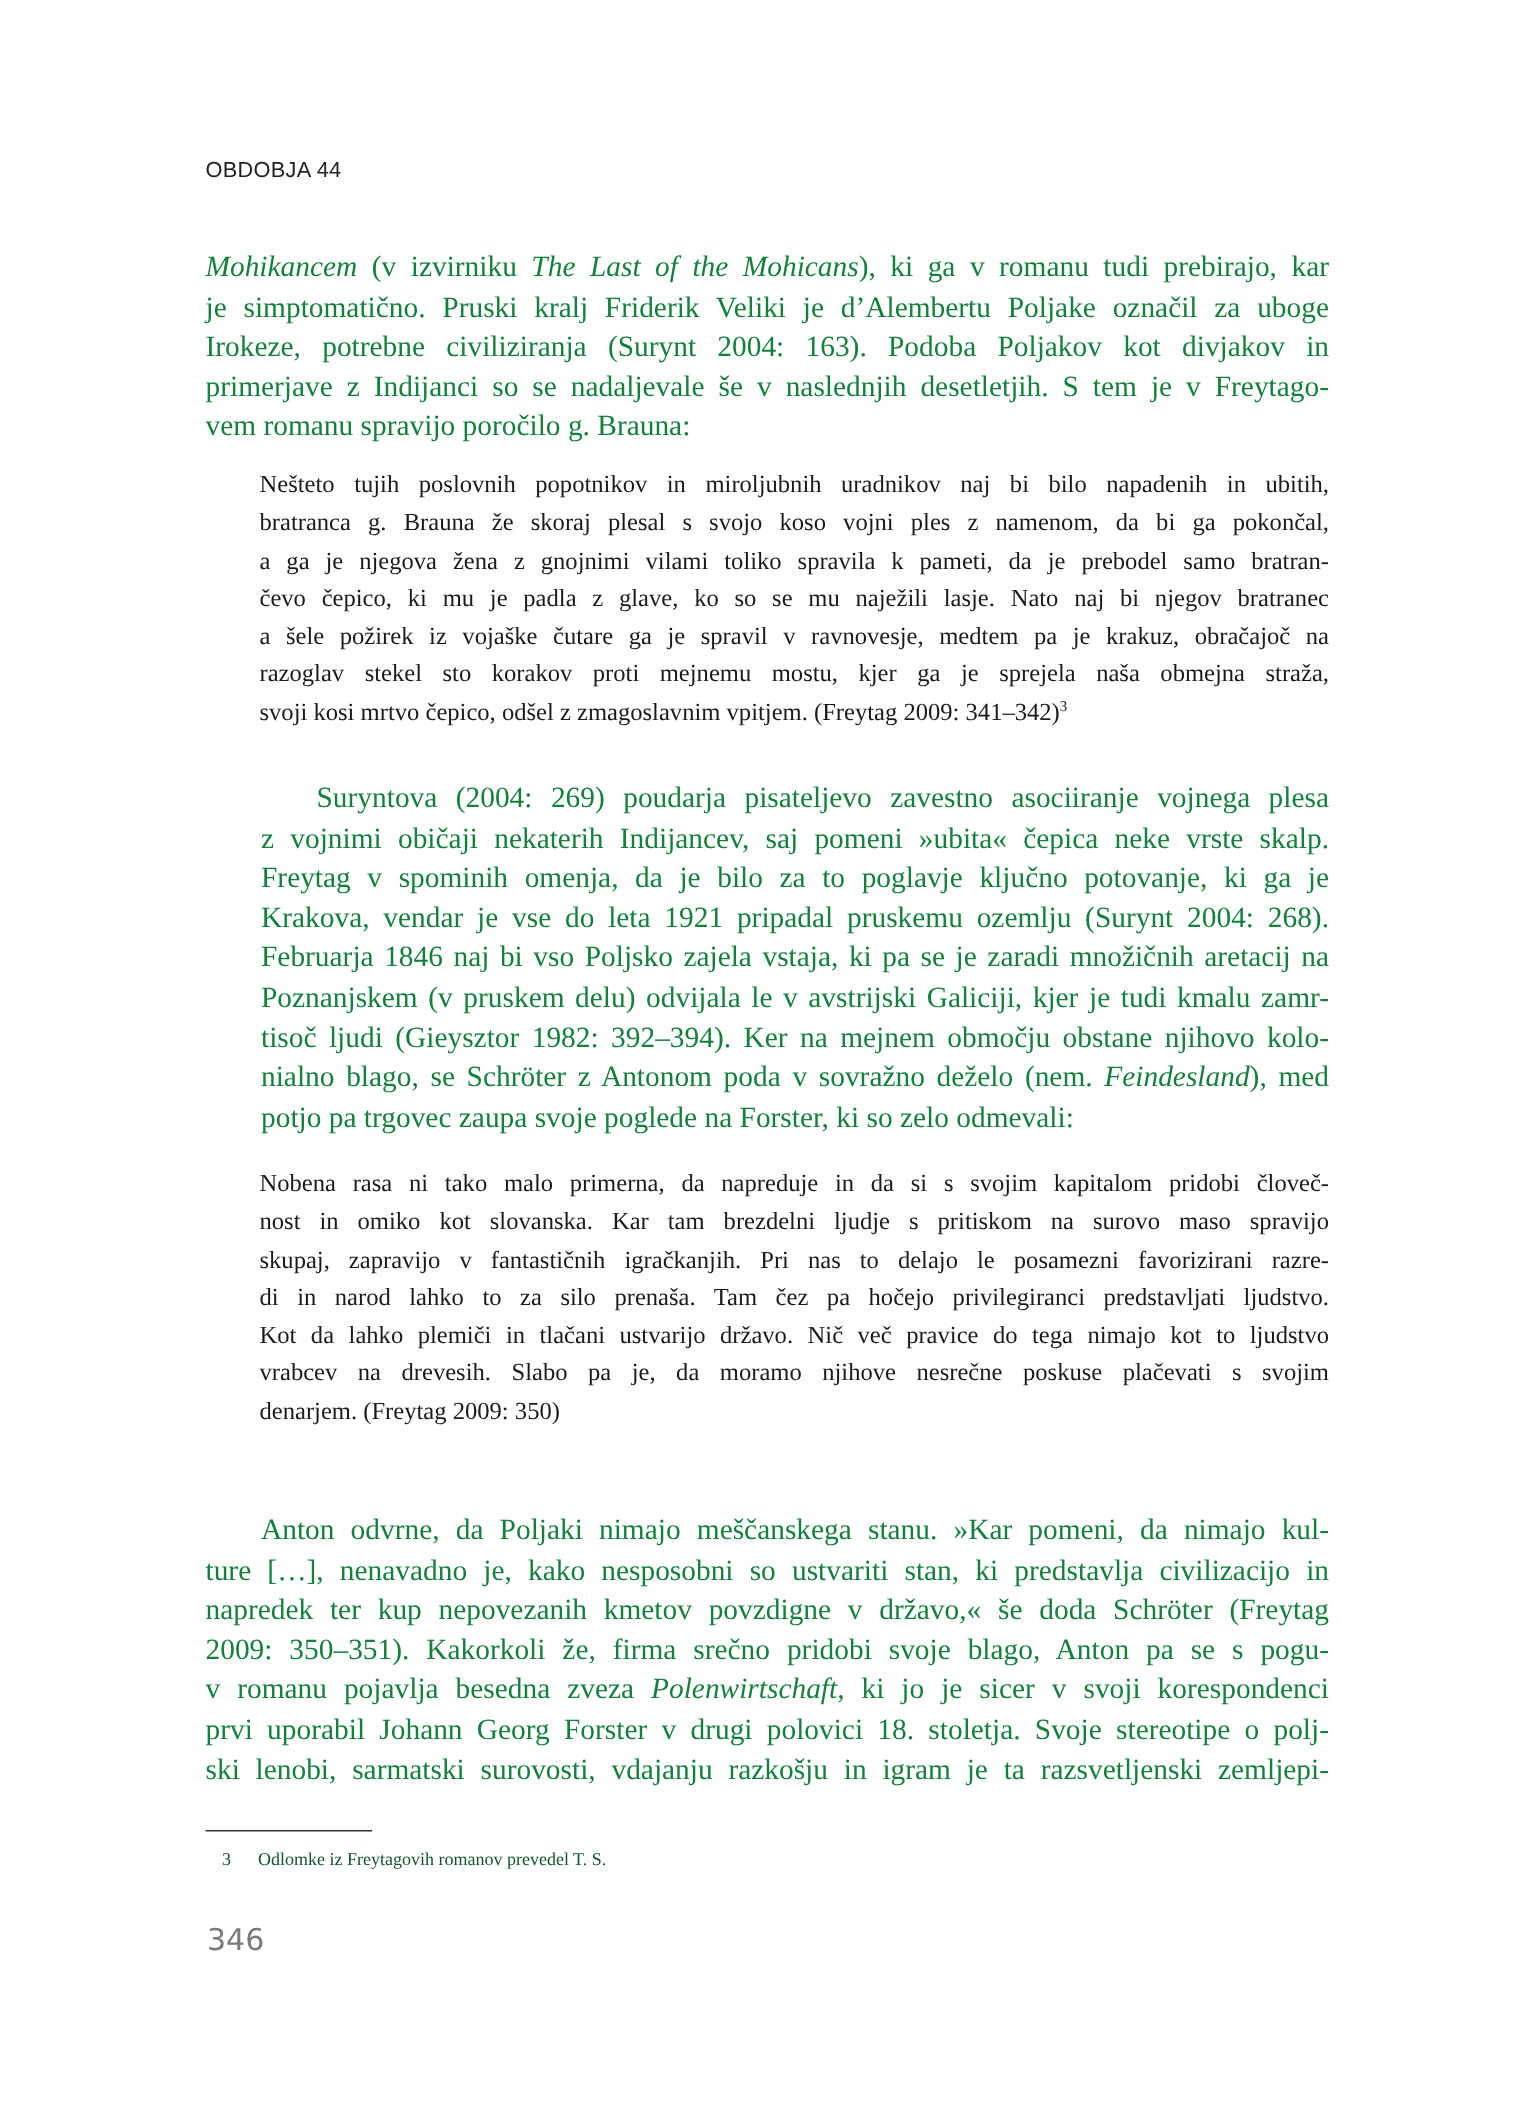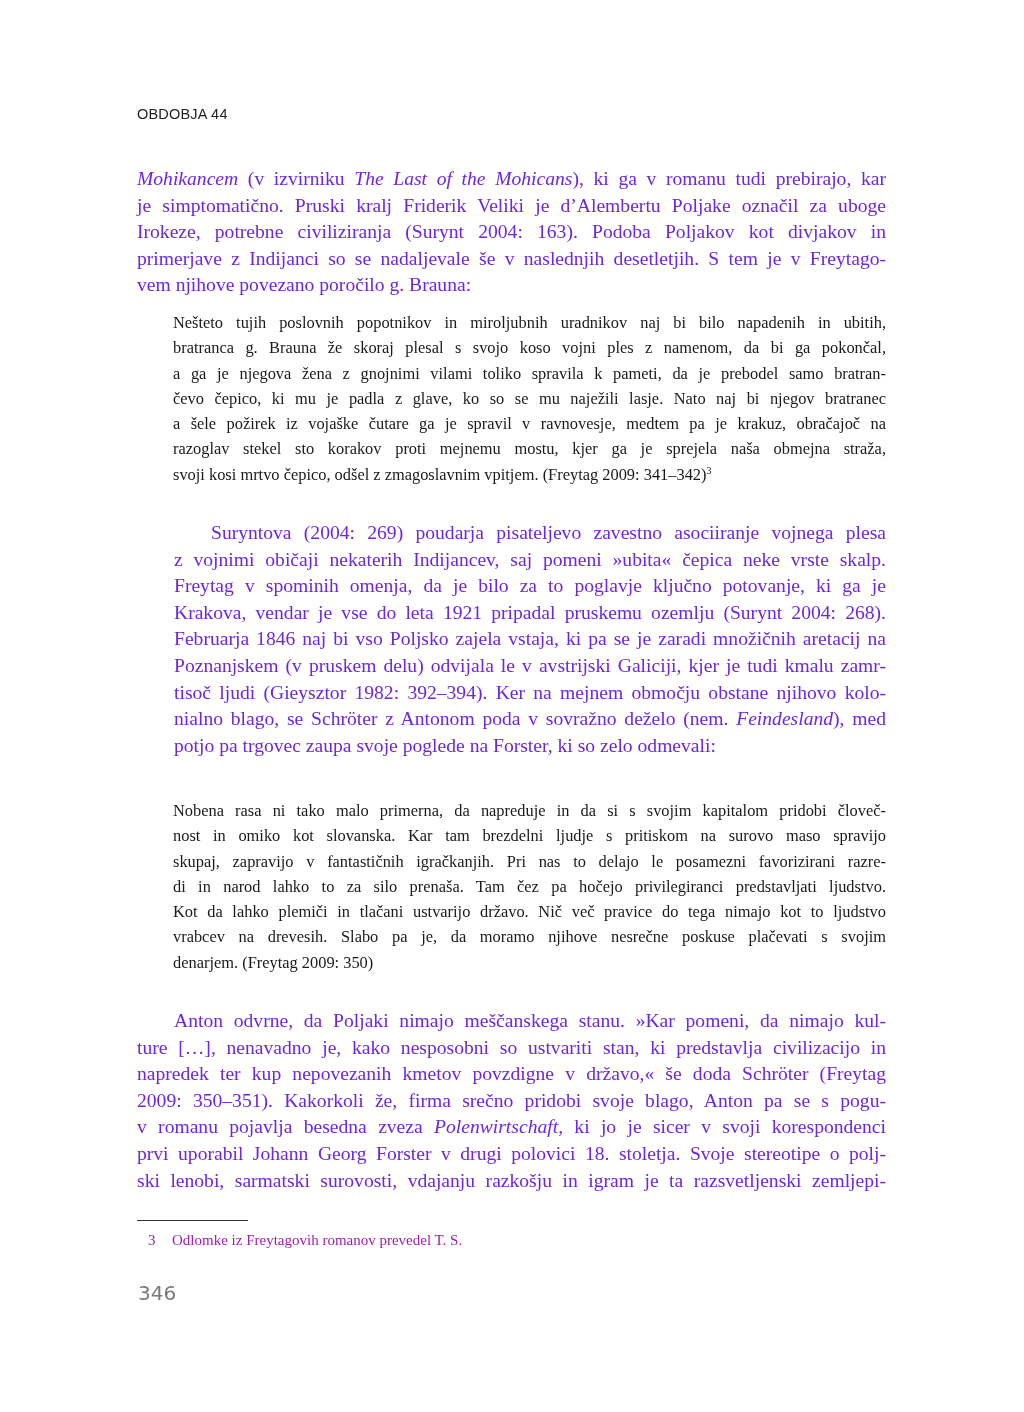--- a/index.html
+++ b/index.html
@@ -4,57 +4,57 @@
 <style>
   html, body { margin:0; padding:0; background:#ffffff; }
   body { width:1024px; height:1412px; position:relative; overflow:hidden; }
   .page { position:absolute; left:0; top:0; width:956px; height:1412px; background:#fff; }
   .running-head {
     position:absolute; left:137px; top:106px;
     font-family:"Liberation Sans", sans-serif; font-size:14.5px; color:#222; letter-spacing:0.2px;
   }
   .body-block {
     position:absolute; left:137px; width:749px;
-    font-family:"Liberation Serif", serif; font-size:19.6px; line-height:26.6px; color:#6d28d9;
+    font-family:"Liberation Serif", serif; font-size:19.6px; line-height:26.6px; color:#15803d;
     text-align:justify; text-align-last:left;
   }
   .indent { text-indent:37px; }
   .quote-block {
     position:absolute; left:173px; width:713px;
     font-family:"Liberation Serif", serif; font-size:16.4px; line-height:25.3px; color:#1a1a1a;
     text-align:justify; text-align-last:left;
   }
   .line { display:block; text-align:justify; text-align-last:justify; white-space:nowrap; }
   .line.last { text-align-last:left; }
   i { font-style:italic; }
   sup { font-size:10px; vertical-align:6px; line-height:0; }
   .footnote-rule { position:absolute; left:137px; top:1220px; width:111px; height:1px; background:#333; }
   .footnote {
     position:absolute; left:148px; top:1232px;
-    font-family:"Liberation Serif", serif; font-size:15px; color:#a21caf;
+    font-family:"Liberation Serif", serif; font-size:12px; color:#14532d;
   }
   .footnote .fn-num { display:inline-block; width:24px; }
   .page-number {
     position:absolute; left:138px; top:1281px;
     font-family:"DejaVu Sans", sans-serif; font-size:20px; color:#7a7a7a;
   }
 </style>
 </head>
 <body>
 
 <div class="page">
 
   <div class="running-head">OBDOBJA 44</div>
 
   <div class="body-block" style="top:166px;">
     <span class="line"><i>Mohikancem</i><span> (v izvirniku </span><i>The Last of the Mohicans</i><span>), ki ga v romanu tudi prebirajo, kar</span></span>
     <span class="line">je simptomatično. Pruski kralj Friderik Veliki je d’Alembertu Poljake označil za uboge</span>
     <span class="line">Irokeze, potrebne civiliziranja (Surynt 2004: 163). Podoba Poljakov kot divjakov in</span>
     <span class="line">primerjave z Indijanci so se nadaljevale še v naslednjih desetletjih. S tem je v Freytago-</span>
-    <span class="line last">vem njihove povezano poročilo g. Brauna:</span>
+    <span class="line last">vem romanu spravijo poročilo g. Brauna:</span>
   </div>
 
   <div class="quote-block" style="top:310px;">
     <span class="line">Nešteto tujih poslovnih popotnikov in miroljubnih uradnikov naj bi bilo napadenih in ubitih,</span>
     <span class="line">bratranca g. Brauna že skoraj plesal s svojo koso vojni ples z namenom, da bi ga pokončal,</span>
     <span class="line">a ga je njegova žena z gnojnimi vilami toliko spravila k pameti, da je prebodel samo bratran-</span>
     <span class="line">čevo čepico, ki mu je padla z glave, ko so se mu naježili lasje. Nato naj bi njegov bratranec</span>
     <span class="line">a šele požirek iz vojaške čutare ga je spravil v ravnovesje, medtem pa je krakuz, obračajoč na</span>
     <span class="line">razoglav stekel sto korakov proti mejnemu mostu, kjer ga je sprejela naša obmejna straža,</span>
     <span class="line last"><span>svoji kosi mrtvo čepico, odšel z zmagoslavnim vpitjem. (Freytag 2009: 341–342)</span><sup>3</sup></span>
@@ -65,21 +65,21 @@
     <span class="line">z vojnimi običaji nekaterih Indijancev, saj pomeni »ubita« čepica neke vrste skalp.</span>
     <span class="line">Freytag v spominih omenja, da je bilo za to poglavje ključno potovanje, ki ga je</span>
     <span class="line">Krakova, vendar je vse do leta 1921 pripadal pruskemu ozemlju (Surynt 2004: 268).</span>
     <span class="line">Februarja 1846 naj bi vso Poljsko zajela vstaja, ki pa se je zaradi množičnih aretacij na</span>
     <span class="line">Poznanjskem (v pruskem delu) odvijala le v avstrijski Galiciji, kjer je tudi kmalu zamr-</span>
     <span class="line">tisoč ljudi (Gieysztor 1982: 392–394). Ker na mejnem območju obstane njihovo kolo-</span>
     <span class="line"><span>nialno blago, se Schröter z Antonom poda v sovražno deželo (nem. </span><i>Feindesland</i><span>), med</span></span>
     <span class="line last">potjo pa trgovec zaupa svoje poglede na Forster, ki so zelo odmevali:</span>
   </div>
 
-  <div class="quote-block" style="top:798px;">
+  <div class="quote-block" style="top:776px;">
     <span class="line">Nobena rasa ni tako malo primerna, da napreduje in da si s svojim kapitalom pridobi človeč-</span>
     <span class="line">nost in omiko kot slovanska. Kar tam brezdelni ljudje s pritiskom na surovo maso spravijo</span>
     <span class="line">skupaj, zapravijo v fantastičnih igračkanjih. Pri nas to delajo le posamezni favorizirani razre-</span>
     <span class="line">di in narod lahko to za silo prenaša. Tam čez pa hočejo privilegiranci predstavljati ljudstvo.</span>
     <span class="line">Kot da lahko plemiči in tlačani ustvarijo državo. Nič več pravice do tega nimajo kot to ljudstvo</span>
     <span class="line">vrabcev na drevesih. Slabo pa je, da moramo njihove nesrečne poskuse plačevati s svojim</span>
     <span class="line last">denarjem. (Freytag 2009: 350)</span>
   </div>
 
   <div class="body-block" style="top:1008px;">

